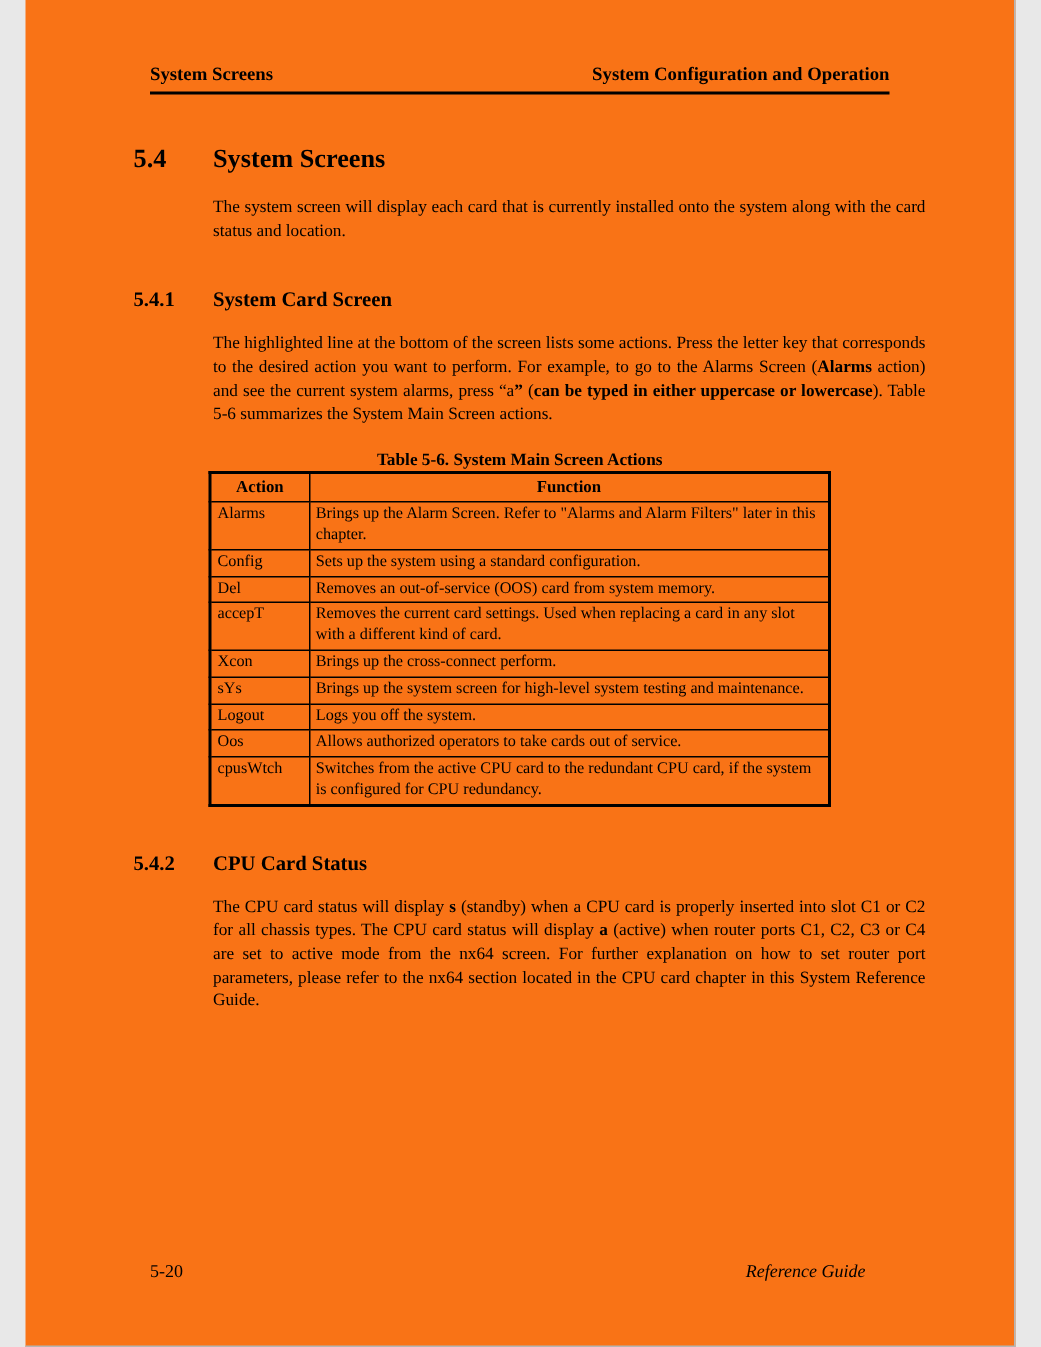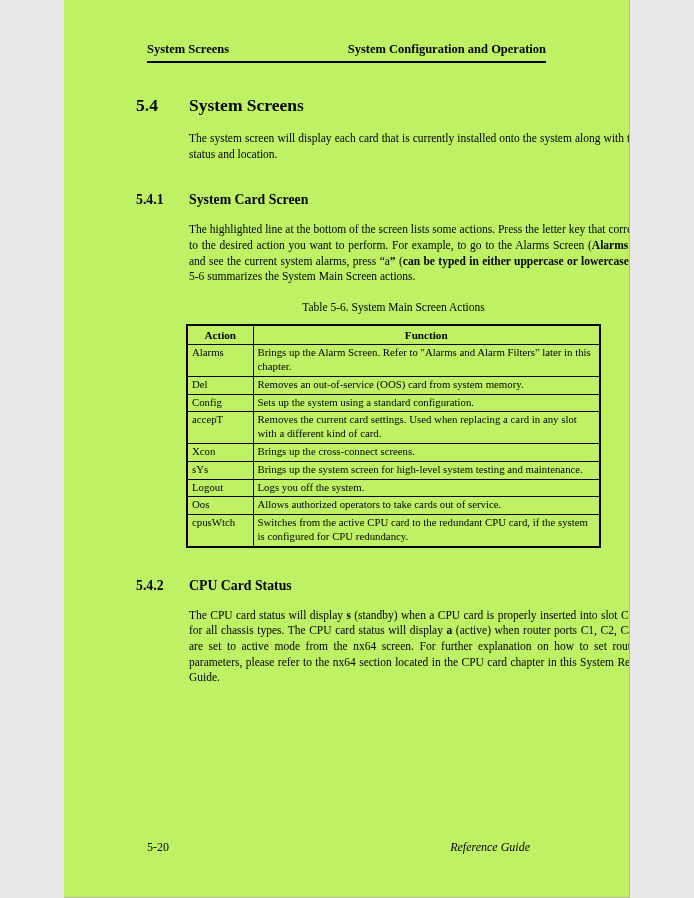--- a/index.html
+++ b/index.html
@@ -1,24 +1,24 @@
 <!DOCTYPE html>
 <html><head>
 <meta charset="utf-8">
 <style>
   * { margin: 0; padding: 0; box-sizing: border-box; }
   html, body { background: #e8e8e8; }
   body { font-family: "Liberation Serif", "DejaVu Serif", serif; color: #000; }
 
   .page {
     position: relative;
-    width: 566px;
+    width: 660px;
     height: 898px;
     margin: 0 auto;
-    background: #bef264;
+    background: #f97316;
     border-right: 1px solid #b5b5b5;
     border-bottom: 1px solid #b5b5b5;
     overflow: hidden;
   }
 
   .running-header {
     position: absolute;
     top: 42px; left: 83px; right: 83px;
     display: flex;
     justify-content: space-between;
@@ -59,24 +59,24 @@
     line-height: 1.36;
     text-align: justify;
     margin-bottom: 12px;
   }
   .bold { font-weight: bold; }
 
   .table-caption {
     margin-left: 50px;
     width: 415px;
     text-align: center;
-    font-weight: normal;
+    font-weight: bold;
     font-size: 11.5px;
     margin-top: 16px;
-    margin-bottom: 11px;
+    margin-bottom: 1px;
   }
   table.actions-table {
     margin-left: 50px;
     width: 415px;
     border-collapse: collapse;
     border: 2px solid #000;
     font-size: 10.8px;
   }
   table.actions-table th,
   table.actions-table td {
@@ -140,34 +140,34 @@
           <th class="col-action">Action</th>
           <th>Function</th>
         </tr>
       </thead>
       <tbody>
         <tr>
           <td class="col-action">Alarms</td>
           <td>Brings up the Alarm Screen. Refer to "Alarms and Alarm Filters" later in this chapter.</td>
         </tr>
         <tr>
+          <td class="col-action">Config</td>
+          <td>Sets up the system using a standard configuration.</td>
+        </tr>
+        <tr>
           <td class="col-action">Del</td>
           <td>Removes an out-of-service (OOS) card from system memory.</td>
         </tr>
         <tr>
-          <td class="col-action">Config</td>
-          <td>Sets up the system using a standard configuration.</td>
-        </tr>
-        <tr>
           <td class="col-action">accepT</td>
           <td>Removes the current card settings. Used when replacing a card in any slot with a different kind of card.</td>
         </tr>
         <tr>
           <td class="col-action">Xcon</td>
-          <td>Brings up the cross-connect screens.</td>
+          <td>Brings up the cross-connect perform.</td>
         </tr>
         <tr>
           <td class="col-action">sYs</td>
           <td>Brings up the system screen for high-level system testing and maintenance.</td>
         </tr>
         <tr>
           <td class="col-action">Logout</td>
           <td>Logs you off the system.</td>
         </tr>
         <tr>

